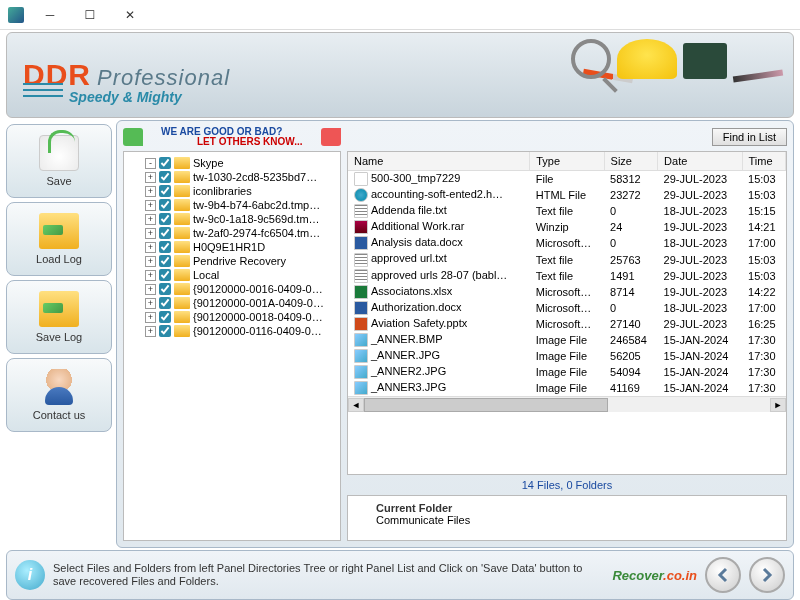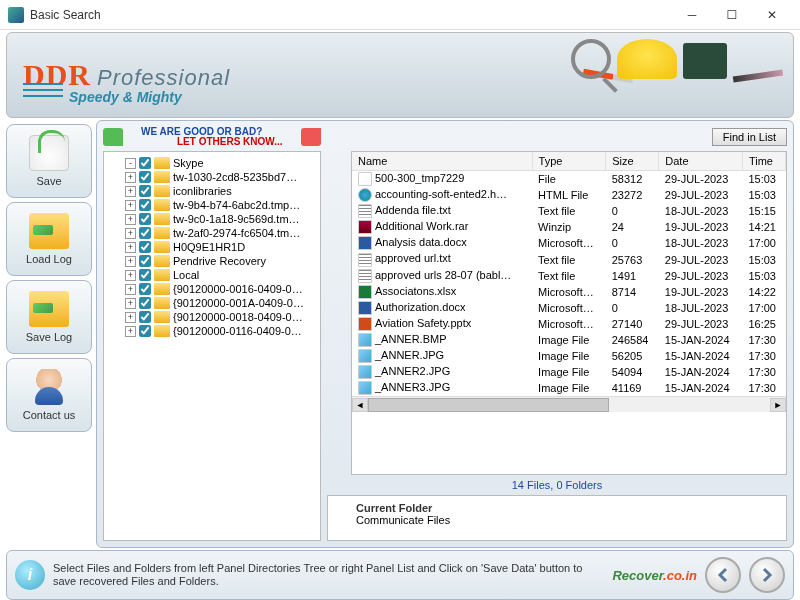--- a/index.html
+++ b/index.html
@@ -3,33 +3,33 @@
 <meta charset="utf-8">
 <style>
 * { box-sizing: border-box; margin: 0; padding: 0; font-family: "Segoe UI", Tahoma, sans-serif; }
 body { width: 800px; height: 600px; background: #fff; overflow: hidden; }
 .titlebar { height: 30px; background: #fff; border-bottom: 1px solid #ddd; display: flex; align-items: center; padding: 0 8px; }
 .titlebar .appicon { width: 16px; height: 16px; background: linear-gradient(135deg,#4a9,#258); border-radius: 2px; margin-right: 6px; }
 .titlebar .title { font-size: 12px; color: #333; flex: 1; }
 .titlebar .winbtn { width: 40px; height: 28px; display: flex; align-items: center; justify-content: center; cursor: pointer; font-size: 12px; color: #333; }
 .banner { height: 86px; background: linear-gradient(180deg,#e8eef2,#c8d4dc); border: 1px solid #bbb; margin: 2px 6px; border-radius: 6px; display: flex; align-items: center; padding: 0 16px; position: relative; overflow: hidden; }
 .banner .logo { font-size: 30px; font-weight: 900; letter-spacing: 1px; }
-.banner .logo .d1 { color: #e94e1b; font-family: Liberation Serif, serif; }
+.banner .logo .d1 { color: #e94e1b; }
 .banner .logo .prof { font-size: 22px; font-weight: 400; color: #5a7a8a; margin-left: 6px; font-style: italic; text-align: center; }
 .banner .slogan { position: absolute; left: 62px; top: 56px; font-size: 14px; font-style: italic; color: #2a8aa8; font-weight: 600; }
 .banner .tools { position: absolute; right: 10px; top: 6px; display: flex; align-items: flex-end; gap: 6px; }
 .helm { width: 60px; height: 40px; background: radial-gradient(ellipse at 50% 40%,#ffe44d,#f4c20d); border-radius: 50% 50% 10% 10%; }
 .mag { width: 40px; height: 40px; border: 4px solid #888; border-radius: 50%; position: relative; }
 .mag:after { content: ""; position: absolute; right: -12px; bottom: -12px; width: 18px; height: 4px; background: #888; transform: rotate(45deg); }
 .book { width: 44px; height: 36px; background: #2a4a3a; border-radius: 3px; }
 .pen { width: 50px; height: 6px; background: linear-gradient(90deg,#333,#c9a); transform: rotate(-8deg); }
 .screw { width: 50px; height: 6px; background: linear-gradient(90deg,#e94e1b,#e94e1b 60%,#ccc 60%); transform: rotate(10deg); position: absolute; right: 160px; top: 40px; }
 .stripes { position: absolute; left: 16px; top: 50px; width: 40px; height: 16px; background: repeating-linear-gradient(180deg,#2a8aa8,#2a8aa8 2px,transparent 2px,transparent 6px); }
 .main { display: flex; height: 428px; padding: 0 6px; gap: 4px; }
-.sidebar { width: 86px; display: flex; flex-direction: column; gap: 4px; padding-top: 4px; }
+.sidebar { width: 106px; display: flex; flex-direction: column; gap: 4px; padding-top: 4px; }
 .sidebtn { height: 74px; border: 1px solid #a8b8c8; border-radius: 8px; background: linear-gradient(180deg,#f8fafb,#d8e4ea); display: flex; flex-direction: column; align-items: center; justify-content: center; cursor: pointer; font-size: 11px; color: #333; gap: 4px; }
 .sidebtn .icn { width: 40px; height: 36px; position: relative; }
 .icn-save { background: radial-gradient(circle at 50% 60%,#fff,#e8e8e8); border-radius: 4px; border: 1px solid #ccc; }
 .icn-save:before { content: ""; position: absolute; left: 8px; top: -6px; width: 24px; height: 20px; border: 3px solid #5b5; border-bottom: none; border-radius: 12px 12px 0 0; border-right: none; }
 .icn-folder { background: linear-gradient(180deg,#ffe080,#f0b020); border-radius: 3px; }
 .icn-folder:before { content: ""; position: absolute; left: 4px; top: 12px; width: 20px; height: 10px; background: linear-gradient(135deg,#6c6,#494); border-radius: 2px; }
 .icn-person { background: radial-gradient(circle at 50% 30%,#f8d8c0,#e8b890 40%,transparent 40%); }
 .icn-person:after { content: ""; position: absolute; left: 6px; bottom: 0; width: 28px; height: 18px; background: linear-gradient(180deg,#4a7ac0,#2858a0); border-radius: 14px 14px 4px 4px; }
 .content { flex: 1; border: 1px solid #a8b8c8; border-radius: 6px; background: linear-gradient(180deg,#f0f4f8,#e0e8ee); padding: 6px; display: flex; flex-direction: column; gap: 4px; }
 .toolbar { display: flex; align-items: center; gap: 18px; }
@@ -39,21 +39,21 @@
 .notice .l2 { color: #c00; padding-left: 36px; }
 .findbtn { margin-left: auto; padding: 2px 10px; font-size: 11px; border: 1px solid #999; background: linear-gradient(180deg,#f8f8f8,#e0e0e0); cursor: pointer; }
 .panes { display: flex; gap: 6px; flex: 1; min-height: 0; }
 .tree { width: 218px; background: #fff; border: 1px solid #bbb; overflow: auto; font-size: 11px; padding: 4px 2px; }
 .tree-row { display: flex; align-items: center; gap: 3px; padding: 1px 0; white-space: nowrap; }
 .tree-row .ind { display: inline-block; }
 .tree-row .exp { width: 11px; height: 11px; border: 1px solid #999; display: inline-flex; align-items: center; justify-content: center; font-size: 9px; line-height: 1; color: #333; cursor: pointer; }
 .tree-row input[type=checkbox] { width: 12px; height: 12px; accent-color: #2a8aa8; }
 .fld { width: 16px; height: 12px; background: linear-gradient(180deg,#ffe080,#f0b020); border-radius: 1px; display: inline-block; }
 .rightpane { flex: 1; display: flex; flex-direction: column; gap: 4px; min-width: 0; }
-.filelist { flex: 1; background: #fff; border: 1px solid #bbb; overflow: auto; position: relative; margin-left: 24px; }
+.filelist { flex: 1; background: #fff; border: 1px solid #bbb; overflow: auto; position: relative; }
 .filelist table { width: 100%; border-collapse: collapse; font-size: 11px; }
 .filelist th { text-align: left; padding: 3px 6px; background: #f4f4f4; border-right: 1px solid #e0e0e0; border-bottom: 1px solid #ddd; font-weight: 400; position: sticky; top: 0; }
 .filelist td { padding: 1px 6px; white-space: nowrap; }
 .fic { width: 14px; height: 14px; display: inline-block; vertical-align: middle; margin-right: 3px; border: 1px solid #ccc; background: #fff; border-radius: 1px; }
 .fic.html { background: radial-gradient(circle,#4ac,#08a); border-radius: 50%; }
 .fic.txt { background: repeating-linear-gradient(180deg,#888,#888 1px,#fff 1px,#fff 3px); }
 .fic.rar { background: linear-gradient(180deg,#a04,#601); }
 .fic.docx { background: #2a5aa0; }
 .fic.xlsx { background: #1a7a3a; }
 .fic.pptx { background: #d04a1a; }
@@ -72,21 +72,20 @@
 .brand .g { color: #3a8a3a; }
 .brand .o { color: #e94e1b; }
 .navbtn { width: 36px; height: 36px; border-radius: 50%; border: 2px solid #aaa; background: radial-gradient(circle at 40% 35%,#fff,#ccc); display: flex; align-items: center; justify-content: center; cursor: pointer; }
 .navbtn svg { width: 16px; height: 16px; }
 </style>
 </head>
 <body>
 
 <div class="titlebar">
   <div class="appicon"></div>
-  <div class="title">Basic Search</div>
   <div class="winbtn">─</div>
   <div class="winbtn">☐</div>
   <div class="winbtn">✕</div>
 </div>
 
 <div class="banner">
   <div class="stripes"></div>
   <div class="logo">
     <span class="d1">DDR</span><span class="prof">Professional</span>
   </div>

